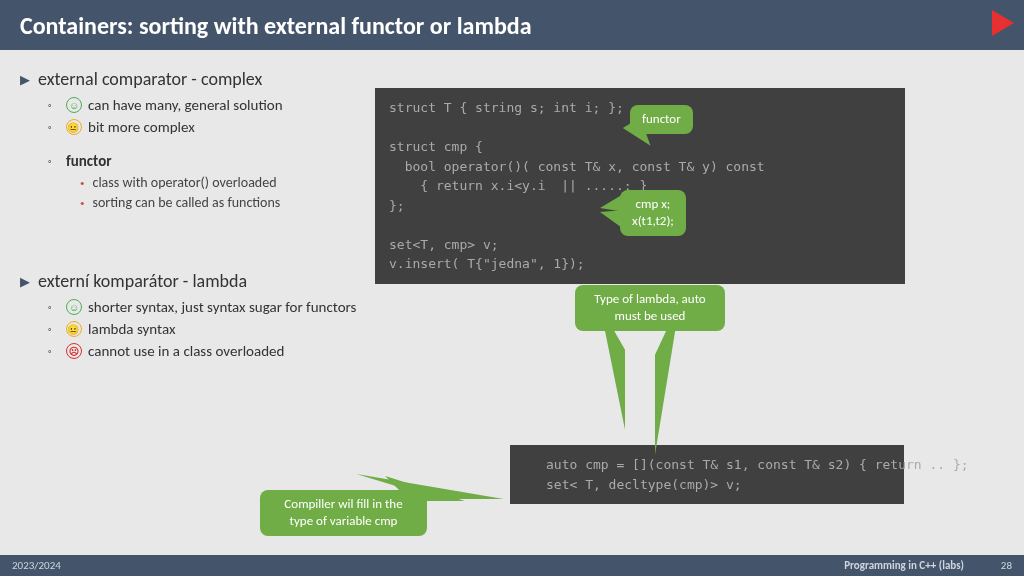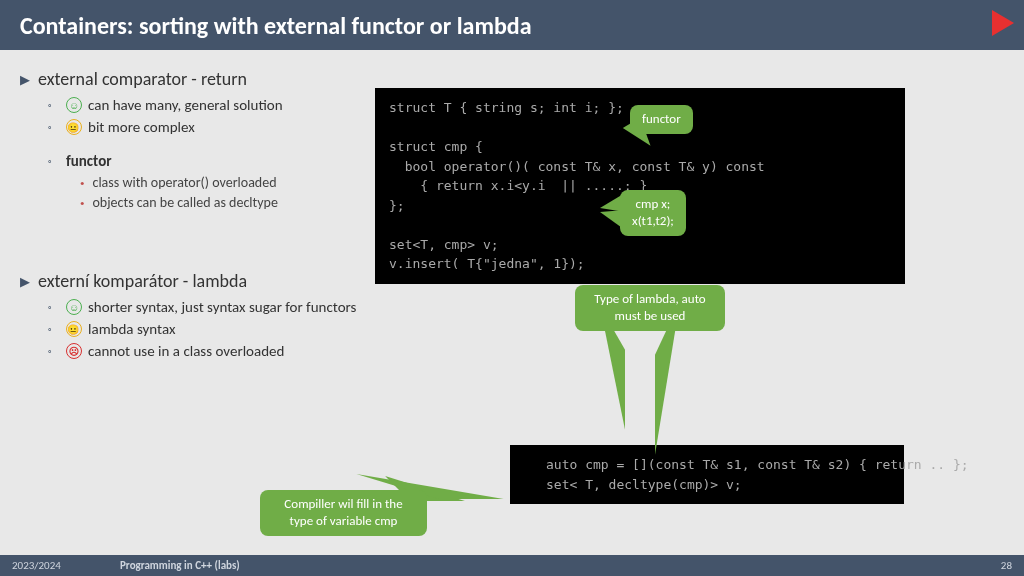--- a/index.html
+++ b/index.html
@@ -13,55 +13,55 @@
   .sub { margin-left: 28px; font-size: 15px; color: #333; margin-bottom: 4px; display: flex; align-items: center; }
   .ring { font-size: 11px; color: #44546a; margin-right: 8px; display: inline-block; width: 10px; }
   .face { display: inline-flex; width: 16px; height: 16px; border-radius: 50%; border: 1.5px solid; margin-right: 6px; font-size: 10px; align-items: center; justify-content: center; font-weight: bold; }
   .face-g { border-color: #4caf50; color: #4caf50; }
   .face-y { border-color: #e8b020; color: #e8b020; }
   .face-r { border-color: #d83030; color: #d83030; }
   .subsub { margin-left: 60px; font-size: 14px; color: #444; margin-bottom: 3px; display: flex; align-items: center; }
   .dot { color: #c0504d; font-size: 9px; margin-right: 8px; }
   .spacer1 { height: 12px; }
   .spacer2 { height: 28px; }
-  .codebox { position: absolute; background: #000000; color: #aaa; font-family: 'Consolas', monospace; font-size: 13px; padding: 10px 14px; line-height: 1.5; white-space: pre; }
+  .codebox { position: absolute; background: #404040; color: #aaa; font-family: 'Consolas', monospace; font-size: 13px; padding: 10px 14px; line-height: 1.5; white-space: pre; }
   .code1 { left: 375px; top: 38px; width: 530px; }
   .code2 { left: 510px; top: 395px; width: 394px; padding-left: 36px; }
   .callout { position: absolute; background: #70ad47; color: #fff; font-size: 13px; padding: 6px 12px; border-radius: 8px; text-align: center; line-height: 1.3; }
   .callout-functor { left: 630px; top: 55px; }
   .callout-cmp { left: 620px; top: 140px; }
   .callout-type { left: 575px; top: 235px; width: 150px; }
   .callout-compiler { left: 260px; top: 440px; width: 167px; }
   .tail { position: absolute; width: 0; height: 0; }
   .tail-functor { left: 626px; top: 70px; border-right: 20px solid #70ad47; border-top: 4px solid transparent; border-bottom: 26px solid transparent; transform: rotate(-20deg); }
   .tail-cmp-1 { left: 600px; top: 143px; border-right: 25px solid #70ad47; border-top: 15px solid transparent; border-bottom: 4px solid transparent; }
   .tail-cmp-2 { left: 600px; top: 160px; border-right: 25px solid #70ad47; border-top: 2px solid transparent; border-bottom: 18px solid transparent; }
   .tail-type-1 { left: 600px; top: 278px; border-top: 40px solid #70ad47; border-left: 25px solid transparent; border-right: 0px solid transparent; transform: skewY(60deg) scaleY(2); transform-origin: top; }
   .tail-type-2 { left: 655px; top: 278px; border-top: 40px solid #70ad47; border-left: 0px solid transparent; border-right: 25px solid transparent; transform: skewY(-65deg) scaleY(2.5); transform-origin: top; }
   .tail-compiler-1 { left: 395px; top: 426px; border-bottom: 25px solid #70ad47; border-left: 5px solid transparent; border-right: 50px solid transparent; transform: skewX(50deg); }
   .tail-compiler-2 { left: 395px; top: 424px; border-bottom: 25px solid #70ad47; border-left: 5px solid transparent; border-right: 60px solid transparent; transform: skewX(74deg); }
   .footer { position: absolute; bottom: 0; left: 0; width: 100%; height: 21px; background: #44546a; color: #cfd5de; font-size: 11px; display: flex; align-items: center; }
   .footer-left { padding-left: 12px; flex: 0 0 120px; }
-  .footer-center { flex: 1; text-align: left; font-weight: 600; }
+  .footer-center { flex: 1; text-align: right; font-weight: 600; }
   .footer-right { padding-right: 12px; flex: 0 0 60px; text-align: right; }
 </style>
 </head>
 <body>
 
 <div class="slide">
   <div class="header">
     <span>Containers: sorting with external functor or lambda</span>
   </div>
   <div class="nav-arrow"></div>
 
   <div class="content">
 
     <div class="section-title">
       <span class="tri">▶</span>
-      <span>external comparator - return</span>
+      <span>external comparator - complex</span>
     </div>
     <div class="sub">
       <span class="ring">◦</span>
       <span class="face face-g">☺</span>
       <span>can have many, general solution</span>
     </div>
     <div class="sub">
       <span class="ring">◦</span>
       <span class="face face-y">😐</span>
       <span>bit more complex</span>
@@ -70,21 +70,21 @@
     <div class="sub">
       <span class="ring">◦</span>
       <b>functor</b>
     </div>
     <div class="subsub">
       <span class="dot">•</span>
       <span>class with operator() overloaded</span>
     </div>
     <div class="subsub">
       <span class="dot">•</span>
-      <span>objects can be called as decltype</span>
+      <span>sorting can be called as functions</span>
     </div>
 
     <div class="spacer2"></div>
     <div class="spacer2"></div>
 
     <div class="section-title">
       <span class="tri">▶</span>
       <span>externí komparátor - lambda</span>
     </div>
     <div class="sub">

